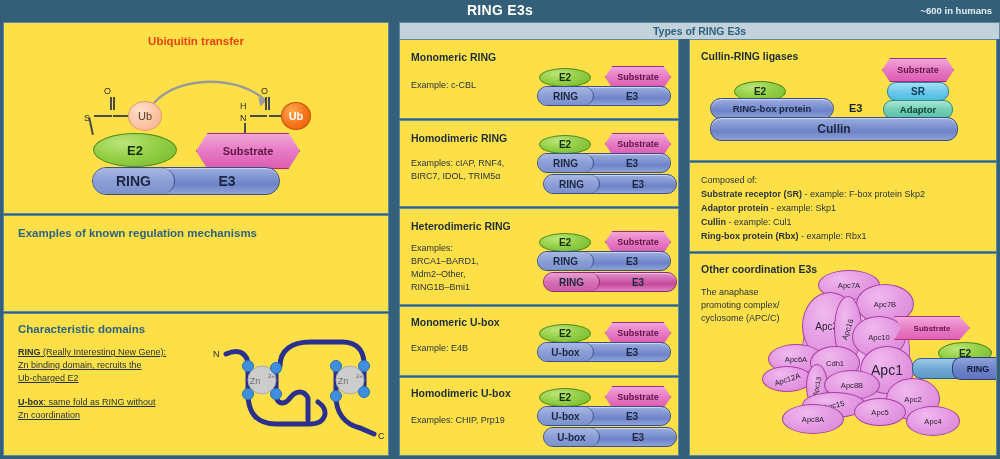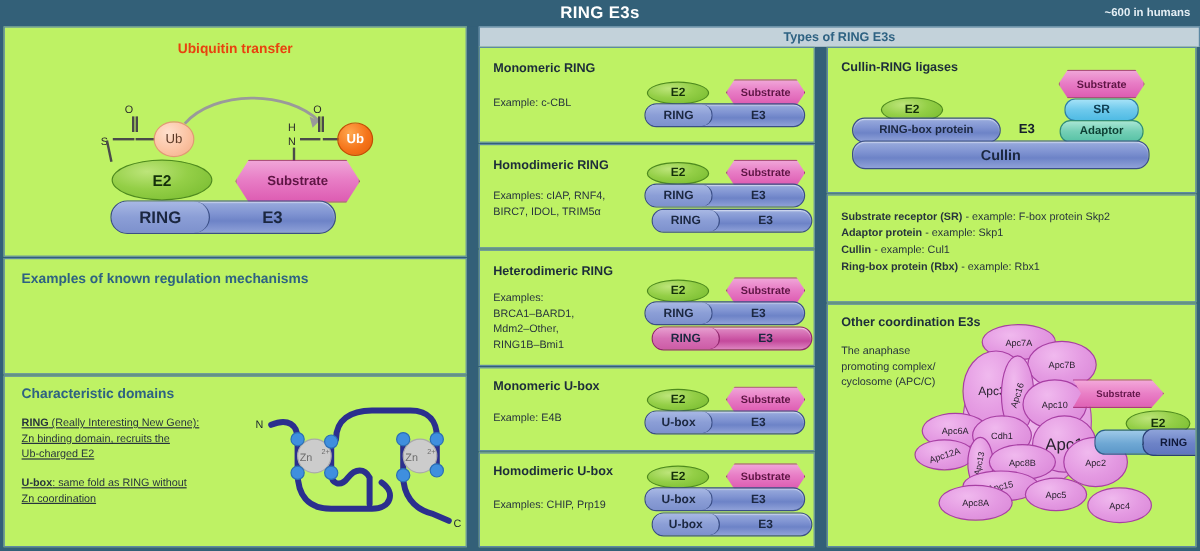--- a/index.html
+++ b/index.html
@@ -14,21 +14,21 @@
   
   .hdr { position:absolute; left:0; top:0; width:1000px; height:22px;
          background:#336078; }
   .hdr-title { position:absolute; left:0; top:2px; width:1000px;
     text-align:center; color:#ffffff; font-size:14px; font-weight:bold;
     letter-spacing:.3px; }
   .hdr-note { position:absolute; right:8px; top:5px; color:#e4eef4;
     font-size:9.5px; font-weight:bold; }
 
   
-  .panel { position:absolute; background:#bef264; border:1px solid #5d89a3; }
+  .panel { position:absolute; background:#fde047; border:1px solid #5d89a3; }
   .panel-title { font-size:10.5px; font-weight:bold; color:#1d2d3a; }
   .blue-title { font-size:11.5px; font-weight:bold; color:#2e6282; }
   .body-txt { font-size:9px; line-height:12px; color:#27343d; }
 
   
   .banner { position:absolute; left:399px; top:22px; width:601px; height:17px;
     background:#c3d2da; border:1px solid #5d89a3; border-bottom:none;
     color:#2e6282; font-size:10.5px; font-weight:bold;
     display:flex; align-items:center; justify-content:center; }
 
@@ -304,20 +304,21 @@
     <div class="substrate" style="left:192px; top:18px; width:72px; height:24px;">Substrate</div>
     <div class="sr" style="left:197px; top:42px; width:62px; height:19px;">SR</div>
     <div class="adaptor" style="left:193px; top:60px; width:70px; height:19px;">Adaptor</div>
     <div class="cap" style="left:20px; top:77px; width:248px; height:24px; justify-content:center; font-size:12px;">
       <span>Cullin</span>
     </div>
   </div>
 
   <div class="panel" style="left:689px; top:162px; width:308px; height:90px;">
     <div class="body-txt" style="position:absolute; left:11px; top:10px; line-height:14px;">
+      <div>Composed of:</div>
       <div>
         <b>Substrate receptor (SR)</b><span> - example: F-box protein Skp2</span>
       </div>
       <div>
         <b>Adaptor protein</b><span> - example: Skp1</span>
       </div>
       <div>
         <b>Cullin</b><span> - example: Cul1</span>
       </div>
       <div>
@@ -346,21 +347,21 @@
     <div class="apc" style="left:78px; top:90px; width:56px; height:30px;">Apc6A</div>
     <div class="apc" style="left:120px; top:92px; width:50px; height:34px;">Cdh1</div>
     <div class="apc" style="left:170px; top:92px; width:54px; height:48px; font-size:14px;">Apc1</div>
     <div class="apc" style="left:72px; top:112px; width:50px; height:26px;">
       <span style="transform:rotate(-18deg); display:inline-block;">Apc12A</span>
     </div>
     <div class="apc" style="left:116px; top:110px; width:22px; height:44px; font-size:7px;">
       <span style="transform:rotate(-78deg); display:inline-block;">Apc13</span>
     </div>
     <div class="apc" style="left:134px; top:116px; width:56px; height:30px;">Apc8B</div>
-    <div class="apc" style="left:196px; top:110px; width:54px; height:42px;">Apc2</div>
+    <div class="apc" style="left:196px; top:124px; width:54px; height:42px;">Apc2</div>
     <div class="apc" style="left:112px; top:138px; width:64px; height:26px;">
       <span style="transform:rotate(-12deg); display:inline-block;">Apc15</span>
     </div>
     <div class="apc" style="left:164px; top:144px; width:52px; height:28px;">Apc5</div>
     <div class="apc" style="left:92px; top:150px; width:62px; height:30px;">Apc8A</div>
     <div class="apc" style="left:216px; top:152px; width:54px; height:30px;">Apc4</div>
 
     <div class="sub-flag" style="left:204px; top:62px; width:76px; height:24px;">Substrate</div>
     <div class="e2" style="left:248px; top:88px; width:54px; height:22px;">E2</div>
     <div class="apc11" style="left:222px; top:104px; width:58px; height:21px; justify-content:center;">Apc11</div>

